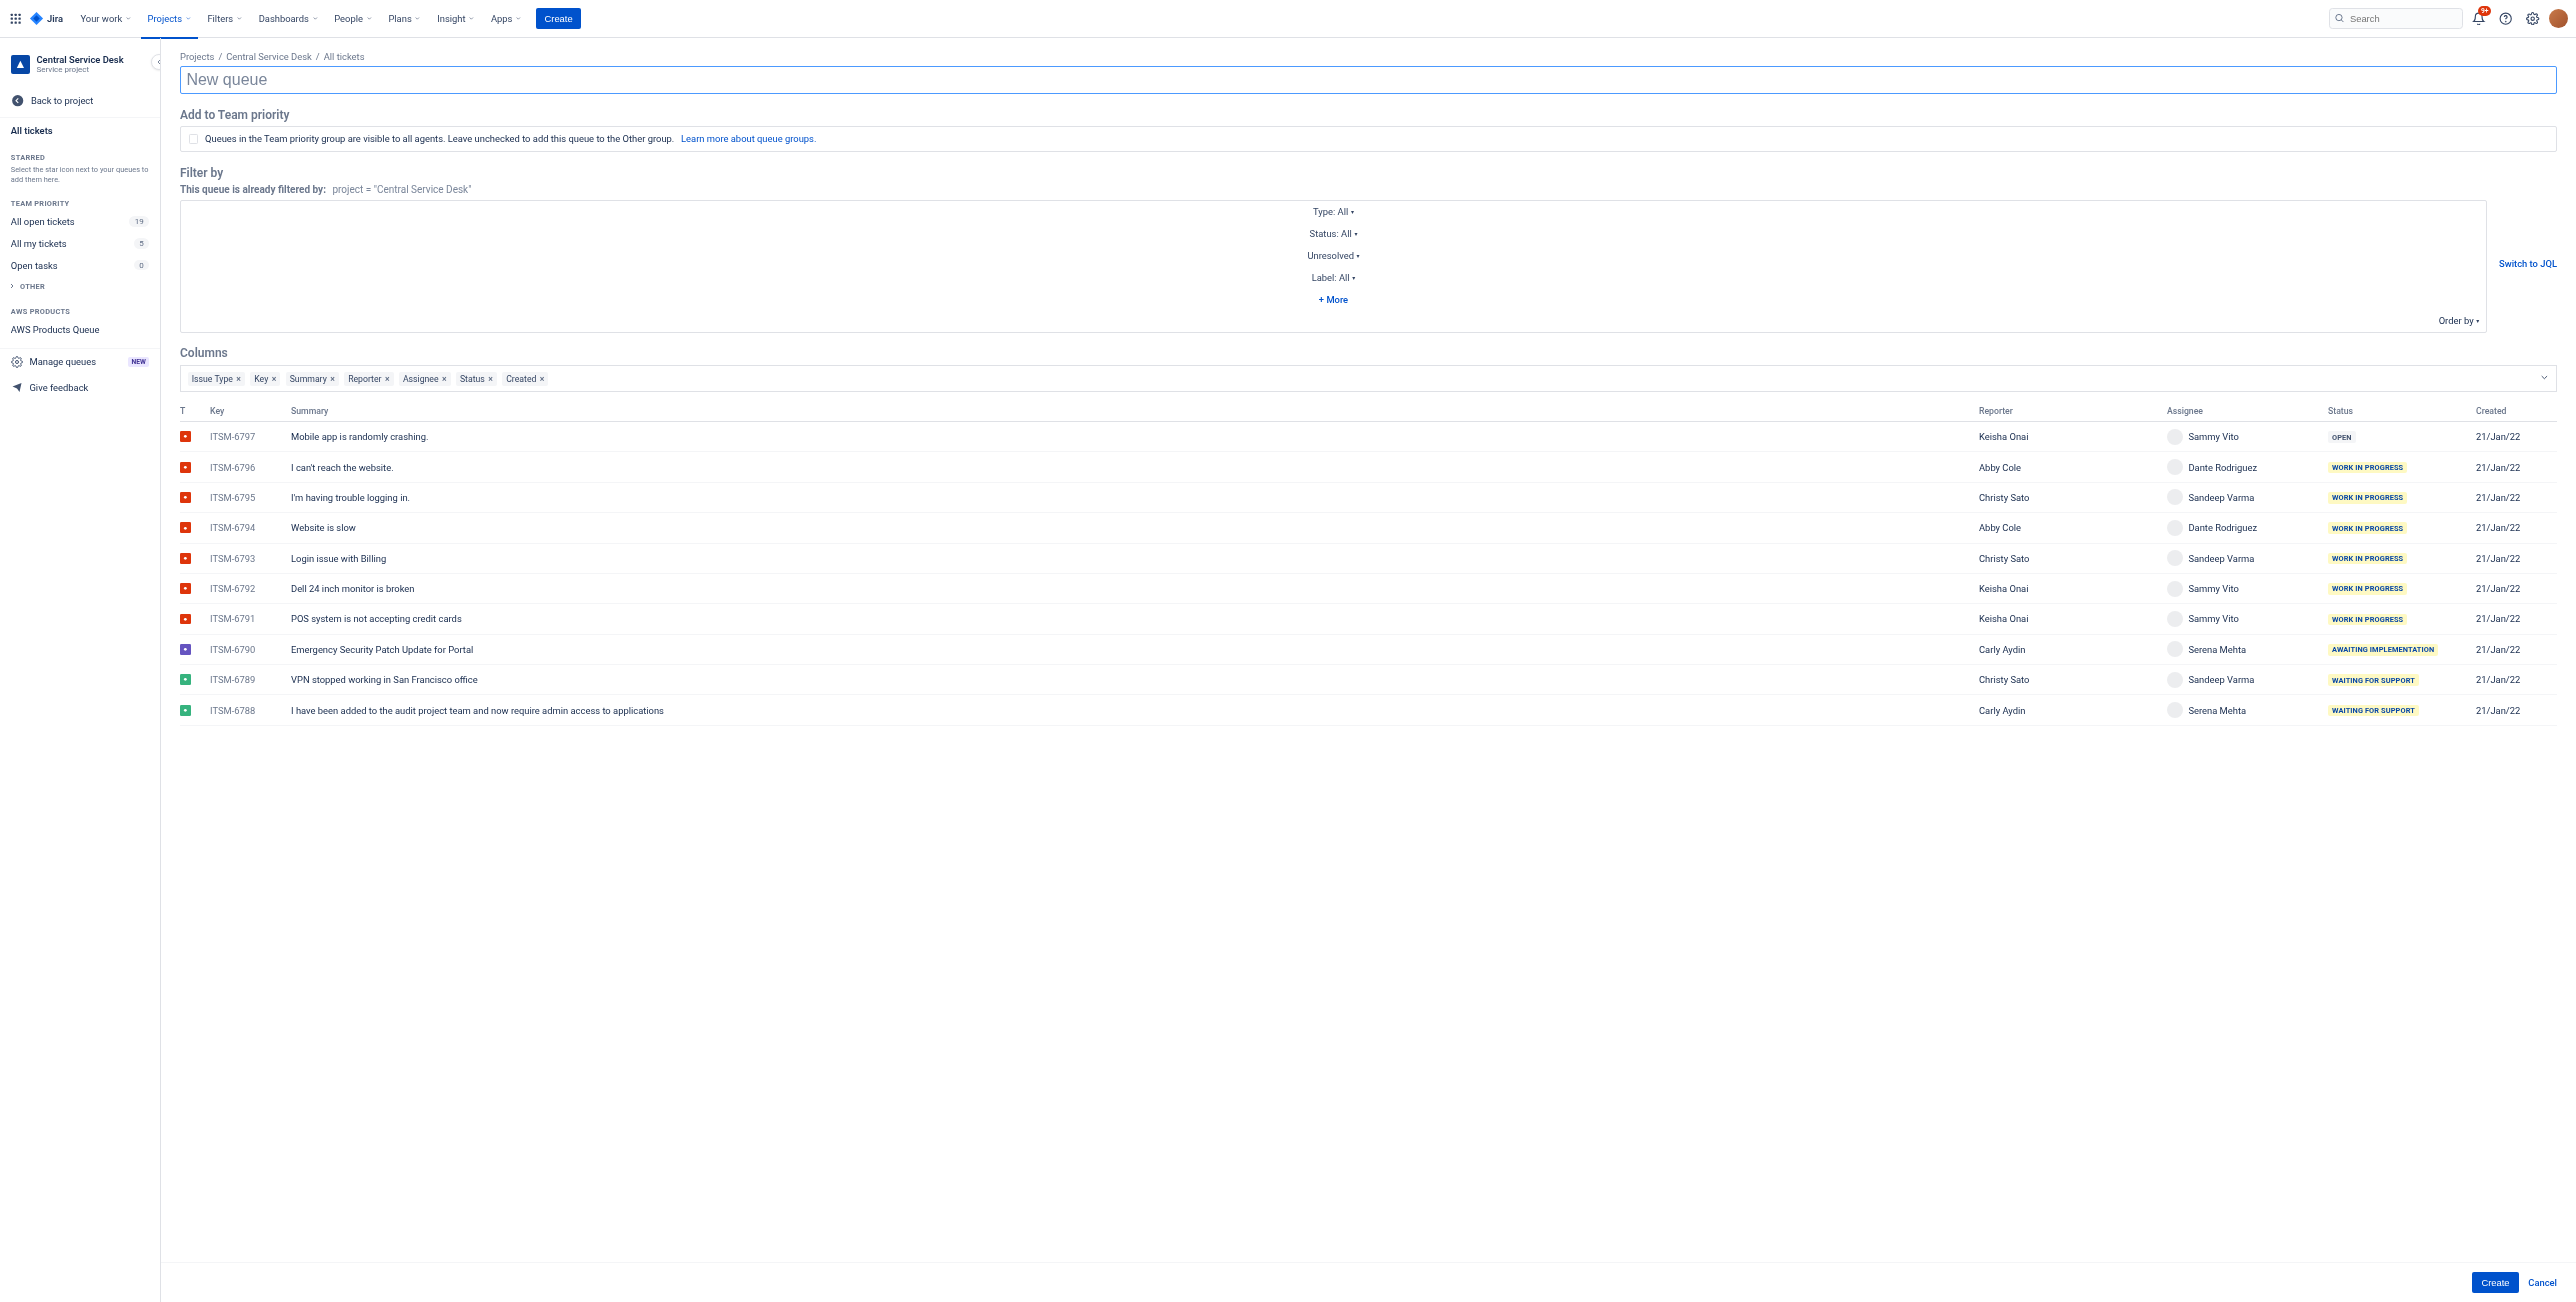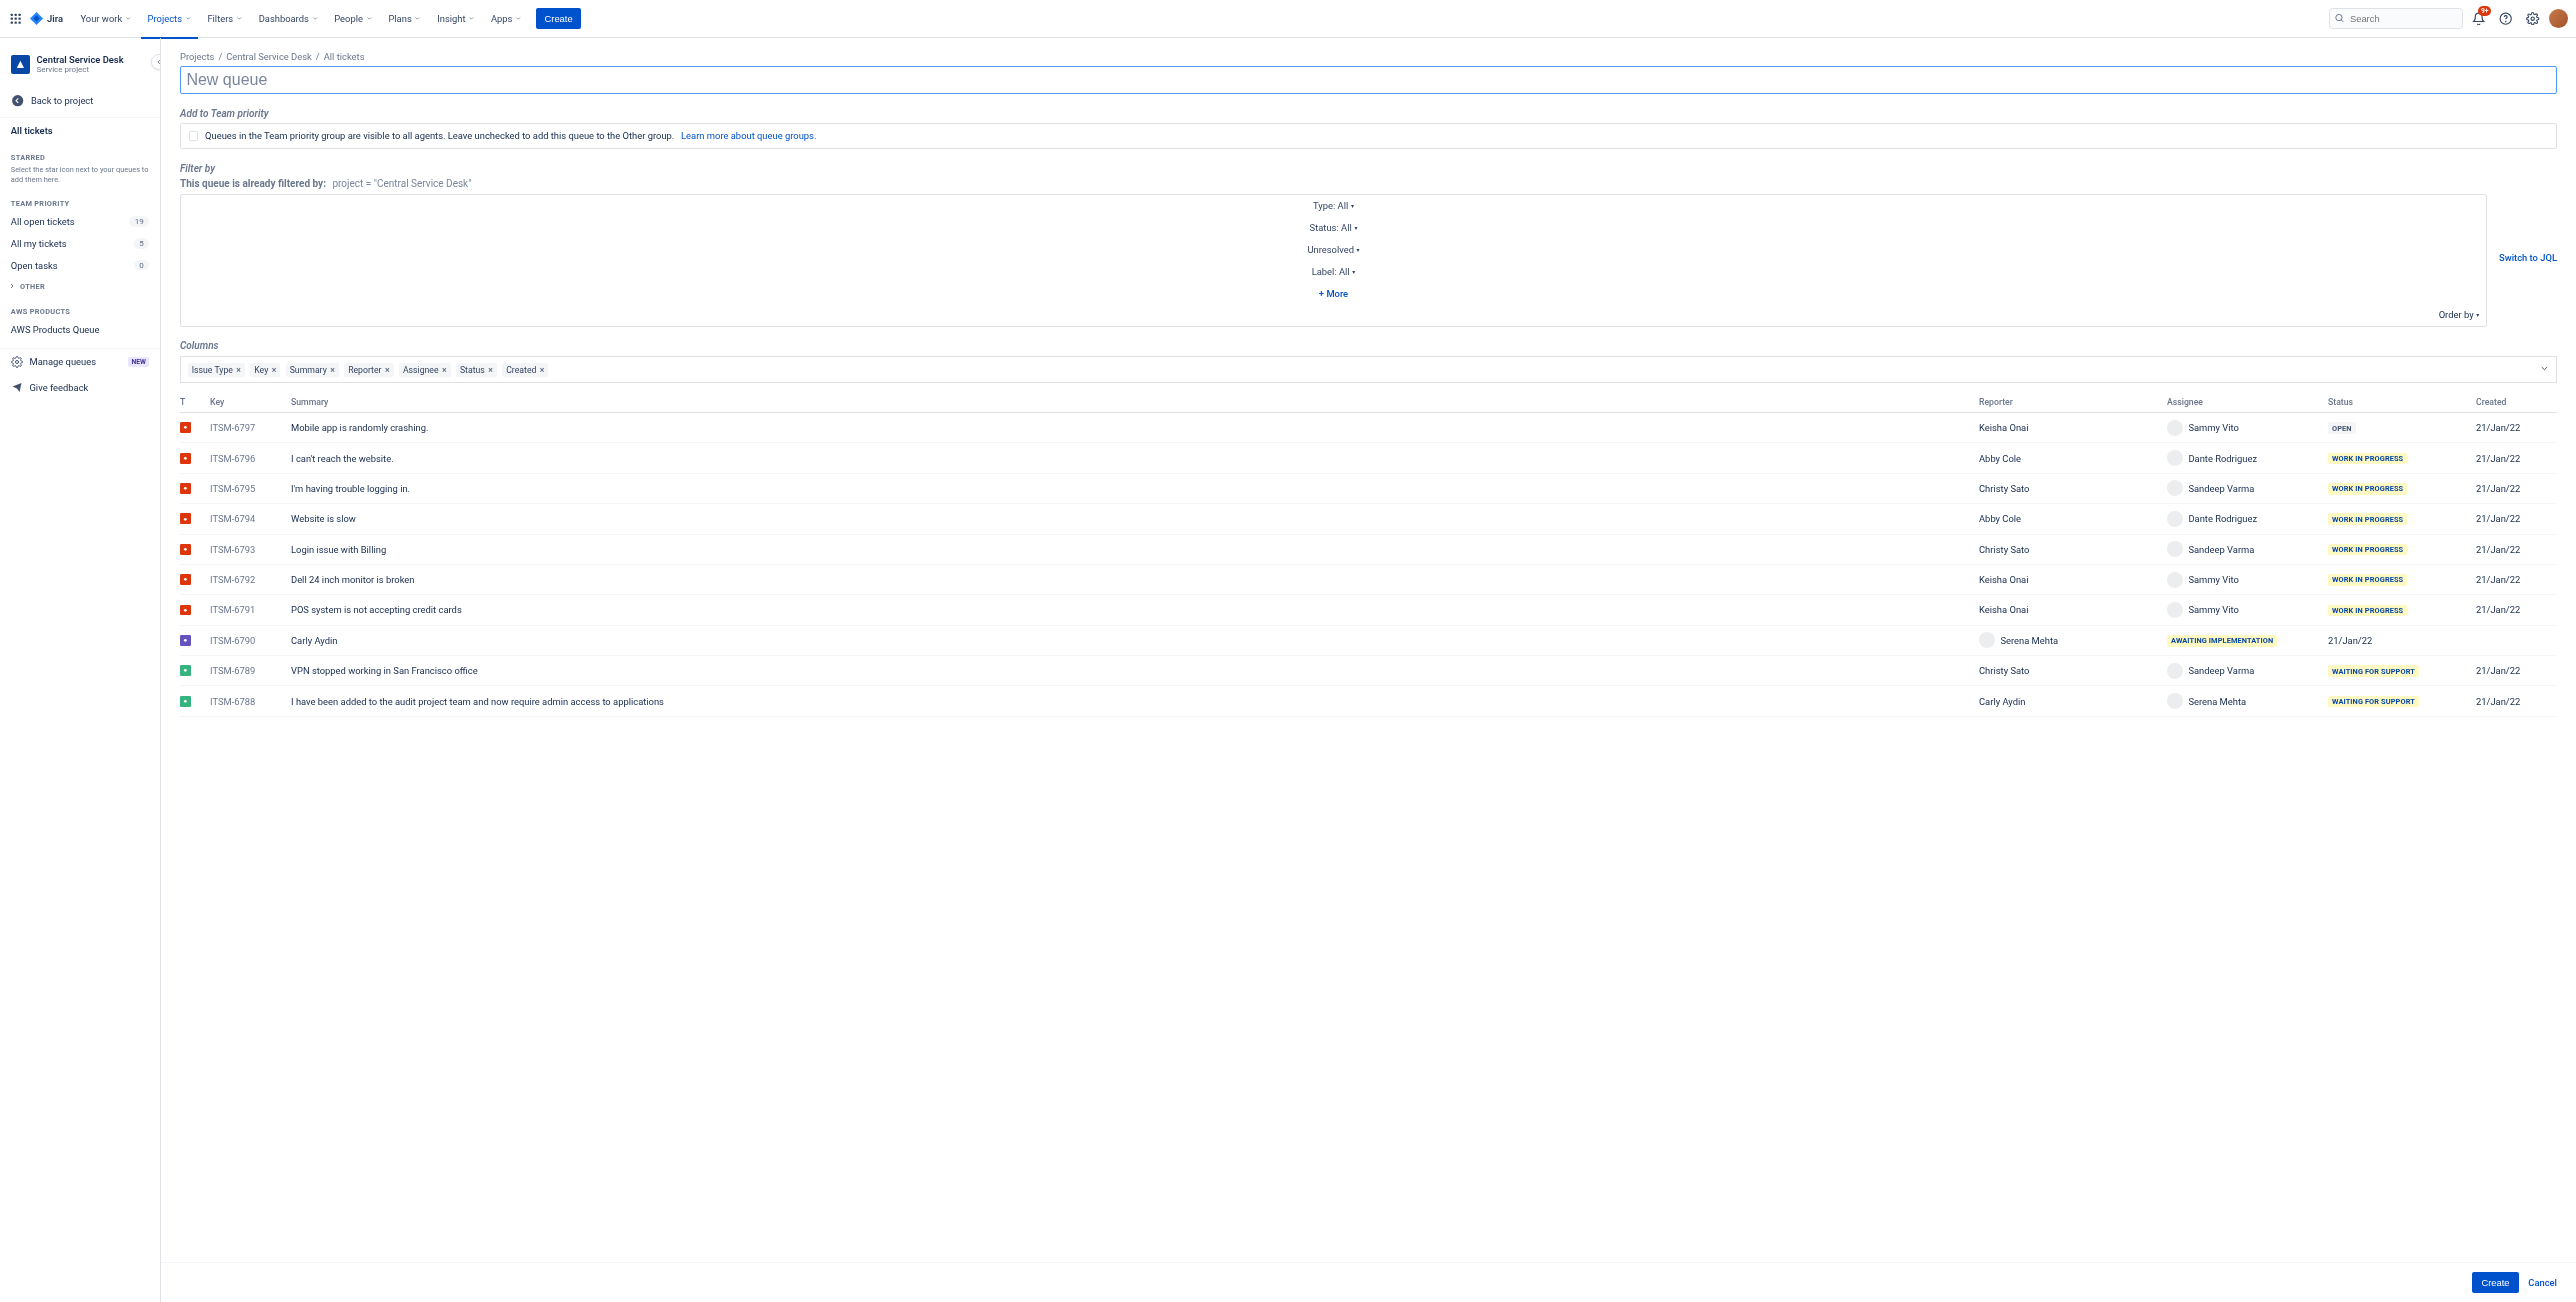--- a/index.html
+++ b/index.html
@@ -38,21 +38,21 @@
 .other-row { display:flex; align-items:center; gap:4px; padding: 5.4px 8px; font-size:7.4px; font-weight:700; color:#6B778C; cursor:pointer; letter-spacing:0.3px;}
 .side-footer { border-top: 0.7px solid #f4f5f7; margin-top: 8px; }
 .side-footer-item { display:flex; align-items:center; gap:6.7px; padding:6.7px 10.8px; cursor:pointer; color:#172B4D;}
 .new-badge { background:#eae6ff; color:#403294; font-size:6.7px; font-weight:700; padding:1.3px 3.4px; border-radius:2px; margin-left:auto;}
 .main { flex: 1; padding: 13.4px 19px 54px 19px; overflow-y: auto; }
 .breadcrumbs { display:flex; gap:4px; font-size:9.4px; color:#6B778C; margin-bottom:4px;}
 .breadcrumbs span, .breadcrumbs a { color:#6B778C; }
 .bc-sep { color:#6B778C;}
 .queue-name-input { width:100%; font-size:16px; font-weight:500; padding:4px 5.4px; border:1.3px solid #4C9AFF; border-radius:2px; color:#172B4D; }
 .queue-name-input::placeholder { color:#7A869A; }
-.section-label { font-size:10px; font-weight:600; color:#6B778C; margin-top:13.4px; margin-bottom:4px;font-style:italic;}
+.section-label { font-size:12px; font-weight:600; color:#6B778C; margin-top:13.4px; margin-bottom:4px;}
 .priority-box { border:0.7px solid #dfe1e6; border-radius:2px; padding:6.7px 8px; display:flex; align-items:center; gap:6.7px; font-size:9.4px;}
 .checkbox { width:9.4px; height:9.4px; border:1.3px solid #dfe1e6; border-radius:1.3px; cursor:pointer; flex-shrink:0;}
 .learn-link { color:#0052CC; cursor:pointer;}
 .filter-note { font-size:10px; color:#6B778C; margin-top:2.7px;}
 .filter-note-val { color:#7A869A; margin-left:4px;}
 .filter-bar { border:0.7px solid #dfe1e6; border-radius:2px; padding:5.4px 6.7px; display:flex; align-items:center; gap:10.8px; margin-top:5.4px;flex-direction:column;}
 .filter-chip { display:flex; align-items:center; gap:2.7px; color:#344563; cursor:pointer; font-size:9.4px;}
 .tiny-arrow { font-size:6px; color:#344563;}
 .more-link { color:#0052CC; font-weight:500; cursor:pointer;}
 .order-by { margin-left:auto; display:flex; align-items:center; gap:2.7px; cursor:pointer;}
@@ -490,20 +490,21 @@
           </div>
           <div class="trow">
             <div>
               <div class="type-icon type-purple">
                 <svg width="6.7" height="6.7" viewBox="0 0 24 24" fill="#fff">
                   <circle cx="12" cy="12" r="5"></circle>
                 </svg>
               </div>
             </div>
             <div class="key">ITSM-6790</div>
+            <div>Emergency Security Patch Update for Portal</div>
             <div>Carly Aydin</div>
             <div class="assignee-cell">
               <div class="mini-avatar"></div>
               <span>Serena Mehta</span>
             </div>
             <div><span class="status-lozenge status-blue">AWAITING IMPLEMENTATION</span></div>
             <div>21/Jan/22</div>
           </div>
           <div class="trow">
             <div>

